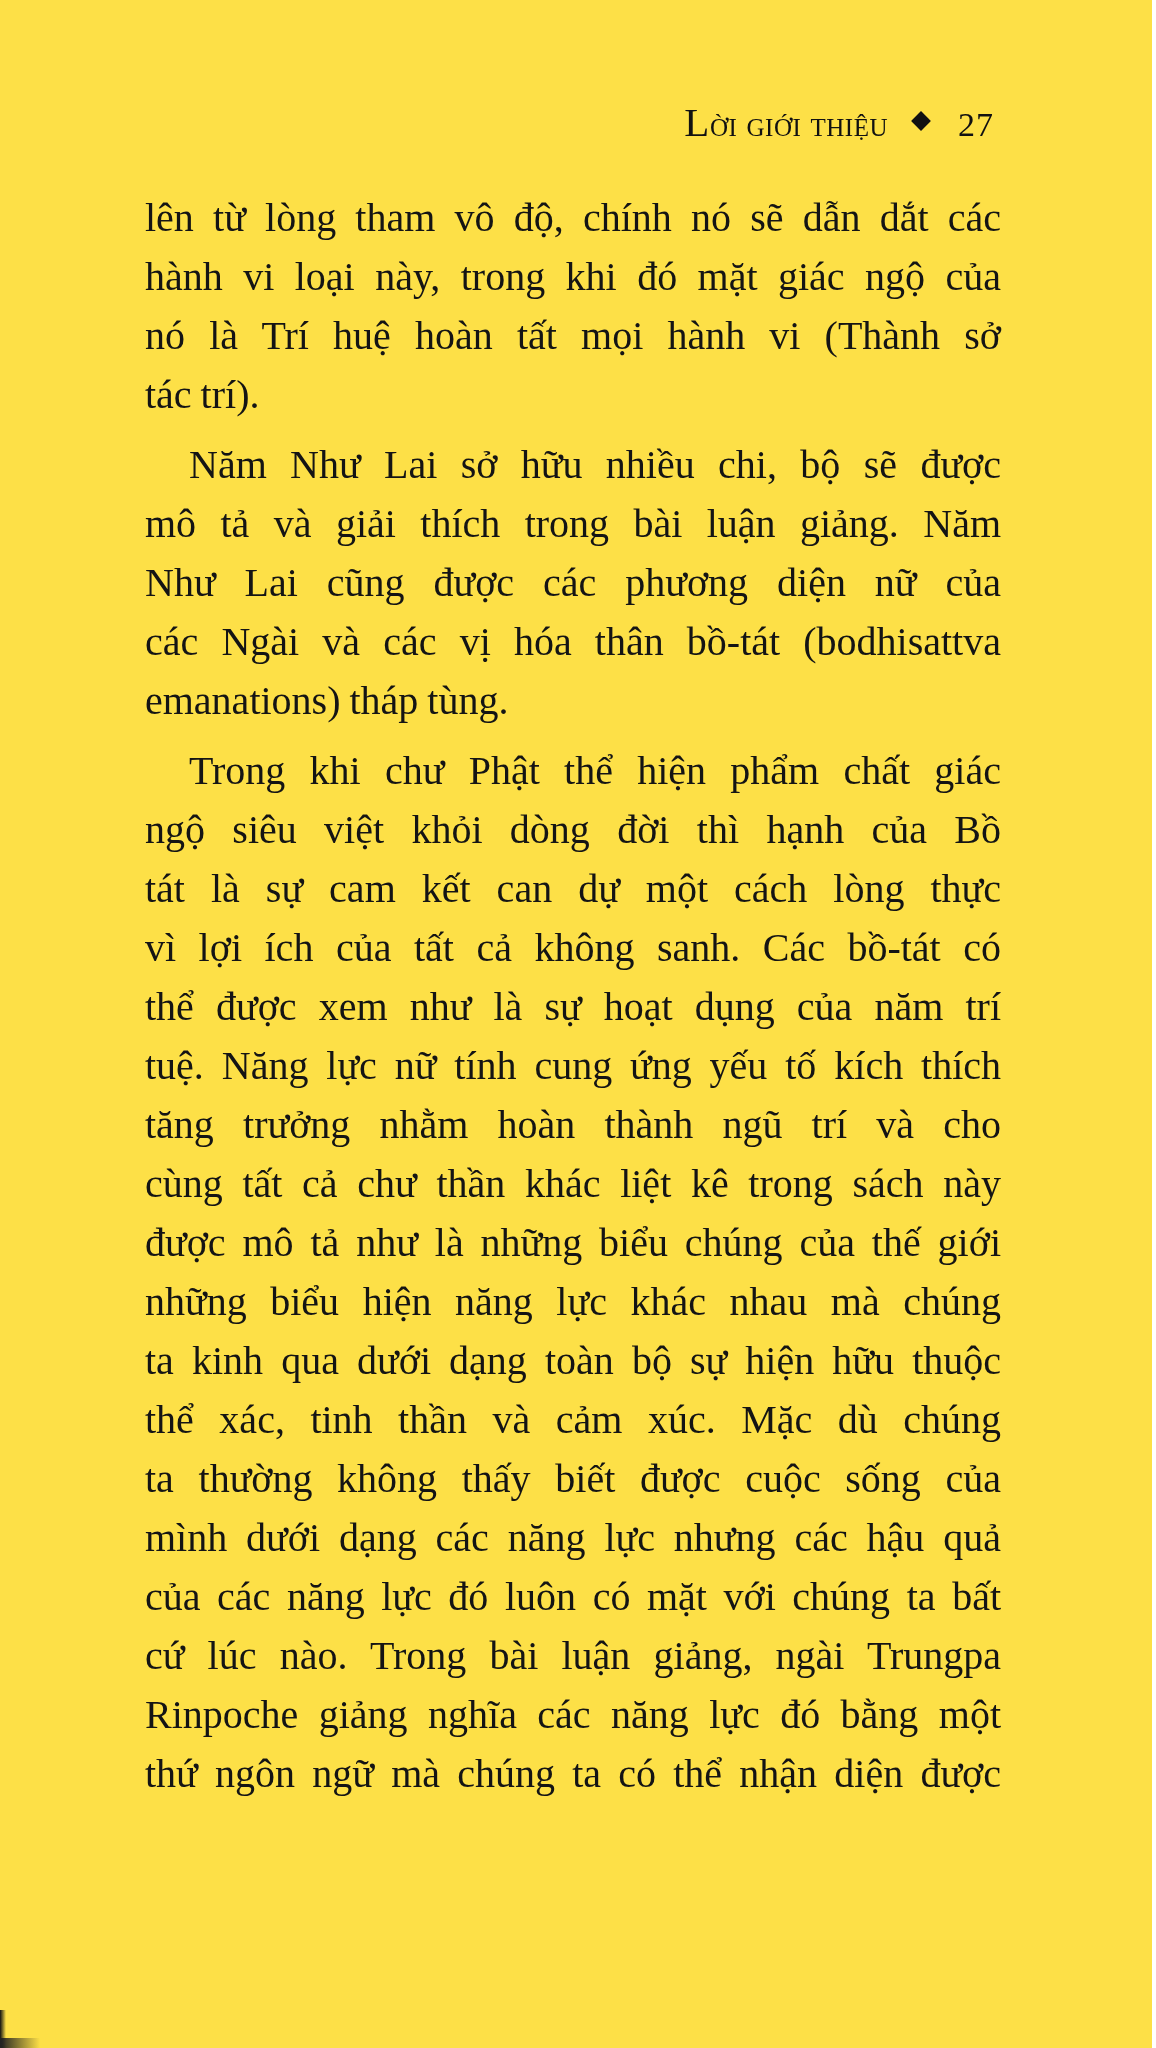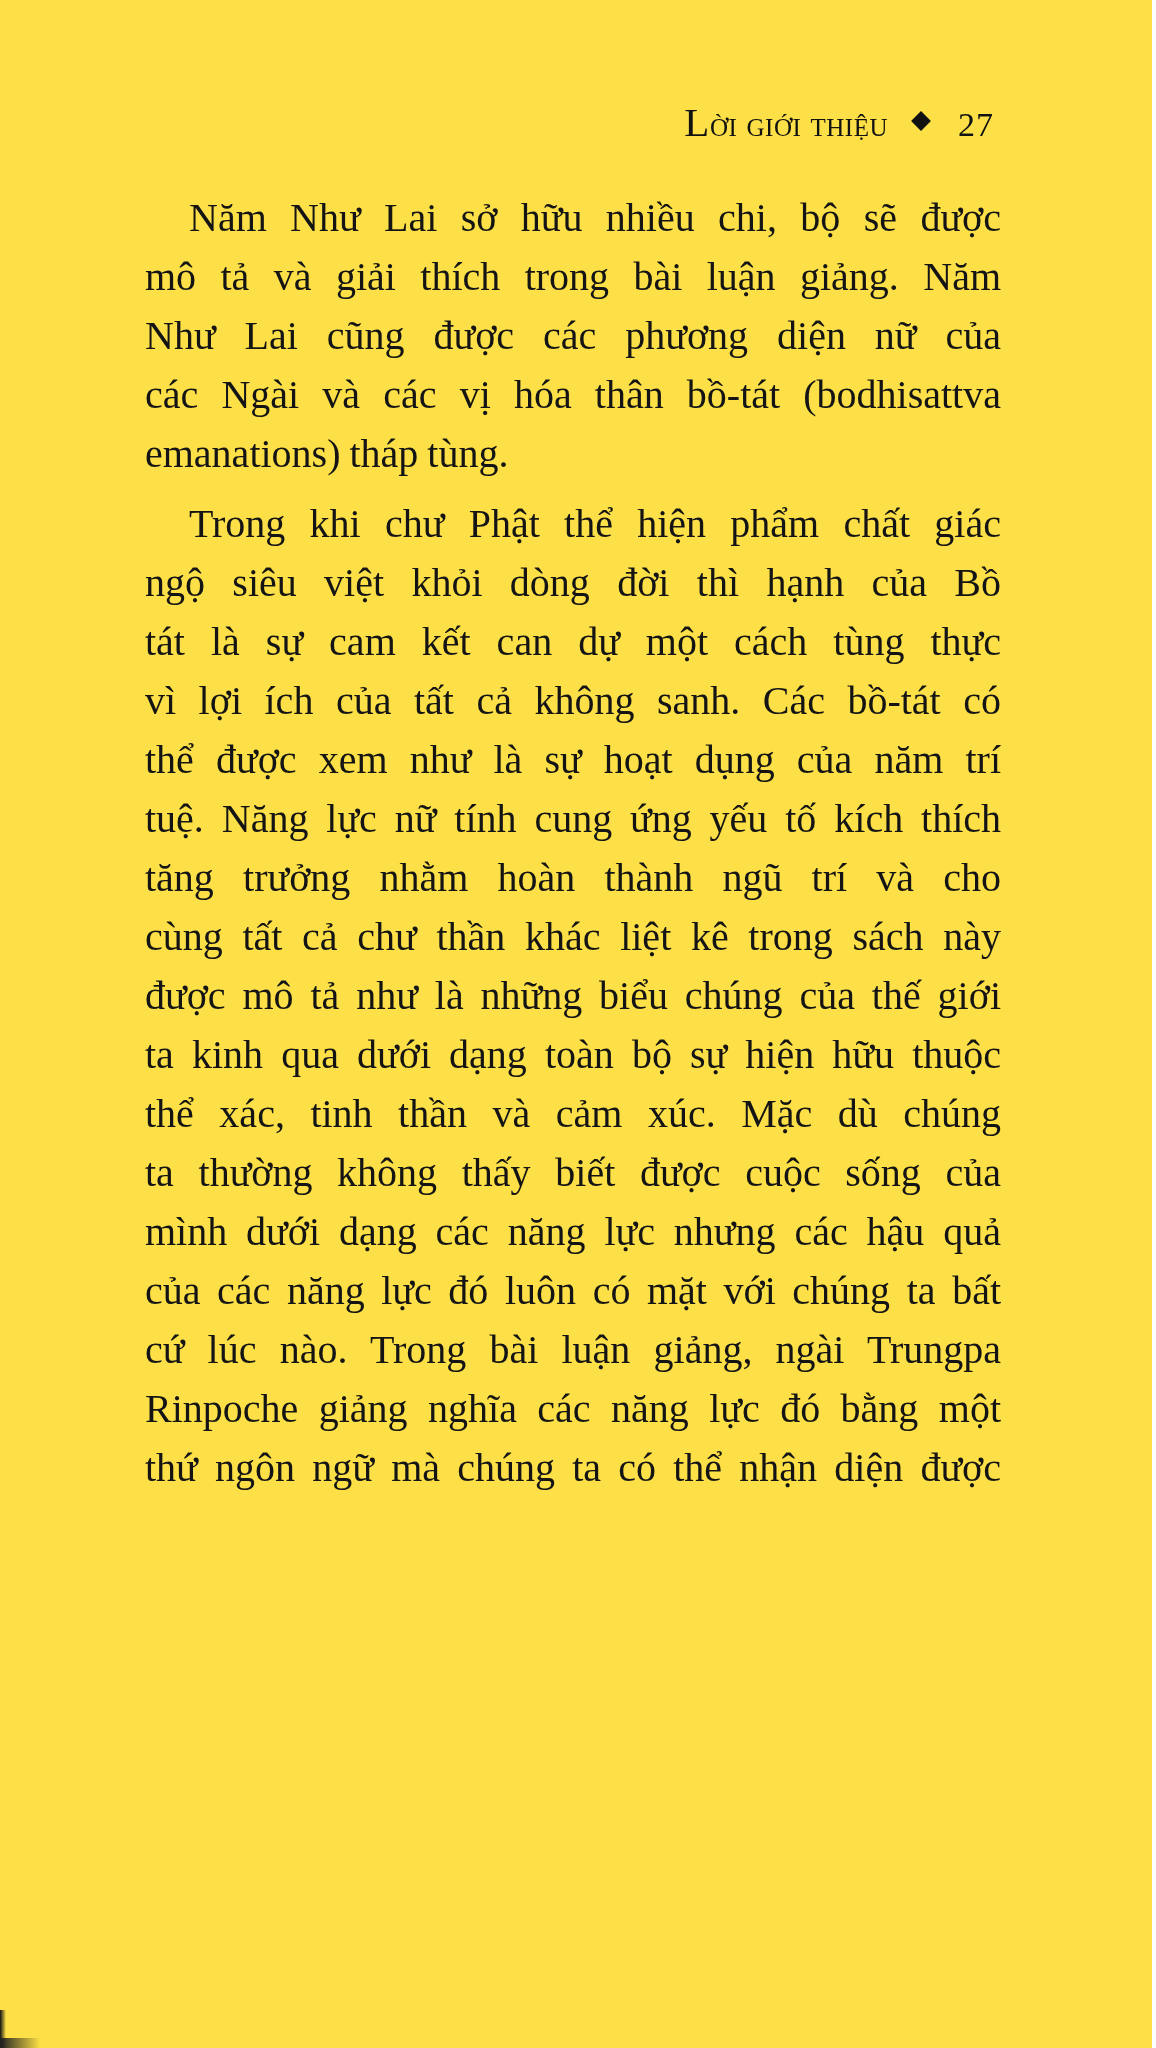--- a/index.html
+++ b/index.html
@@ -102,39 +102,46 @@
 <div class="page">
 
   <div class="running-header">
     <span class="header-title"><span class="big">L</span><span>ời giới thiệu</span></span>
     <span class="header-sep"></span>
     <span class="page-number">27</span>
   </div>
 
   <div class="body-text">
 
+    <div class="para">
+      <span class="line">lên từ lòng tham vô độ, chính nó sẽ dẫn dắt các</span>
+      <span class="line">hành vi loại này, trong khi đó mặt giác ngộ của</span>
+      <span class="line">nó là Trí huệ hoàn tất mọi hành vi (Thành sở</span>
+      <span class="line last">tác trí).</span>
+    </div>
 
     <div class="para">
       <span class="line indent">Năm Như Lai sở hữu nhiều chi, bộ sẽ được</span>
       <span class="line">mô tả và giải thích trong bài luận giảng. Năm</span>
       <span class="line">Như Lai cũng được các phương diện nữ của</span>
       <span class="line">các Ngài và các vị hóa thân bồ-tát (bodhisattva</span>
       <span class="line last">emanations) tháp tùng.</span>
     </div>
 
     <div class="para">
       <span class="line indent">Trong khi chư Phật thể hiện phẩm chất giác</span>
       <span class="line">ngộ siêu việt khỏi dòng đời thì hạnh của Bồ</span>
-      <span class="line">tát là sự cam kết can dự một cách tùng thực</span>
+      <span class="line">tát là sự cam kết can dự một cách lòng thực</span>
       <span class="line">vì lợi ích của tất cả không sanh. Các bồ-tát có</span>
       <span class="line">thể được xem như là sự hoạt dụng của năm trí</span>
       <span class="line">tuệ. Năng lực nữ tính cung ứng yếu tố kích thích</span>
       <span class="line">tăng trưởng nhằm hoàn thành ngũ trí và cho</span>
       <span class="line">cùng tất cả chư thần khác liệt kê trong sách này</span>
       <span class="line">được mô tả như là những biểu chúng của thế giới</span>
+      <span class="line">những biểu hiện năng lực khác nhau mà chúng</span>
       <span class="line">ta kinh qua dưới dạng toàn bộ sự hiện hữu thuộc</span>
       <span class="line">thể xác, tinh thần và cảm xúc. Mặc dù chúng</span>
       <span class="line">ta thường không thấy biết được cuộc sống của</span>
       <span class="line">mình dưới dạng các năng lực nhưng các hậu quả</span>
       <span class="line">của các năng lực đó luôn có mặt với chúng ta bất</span>
       <span class="line">cứ lúc nào. Trong bài luận giảng, ngài Trungpa</span>
       <span class="line">Rinpoche giảng nghĩa các năng lực đó bằng một</span>
       <span class="line">thứ ngôn ngữ mà chúng ta có thể nhận diện được</span>
     </div>
 

